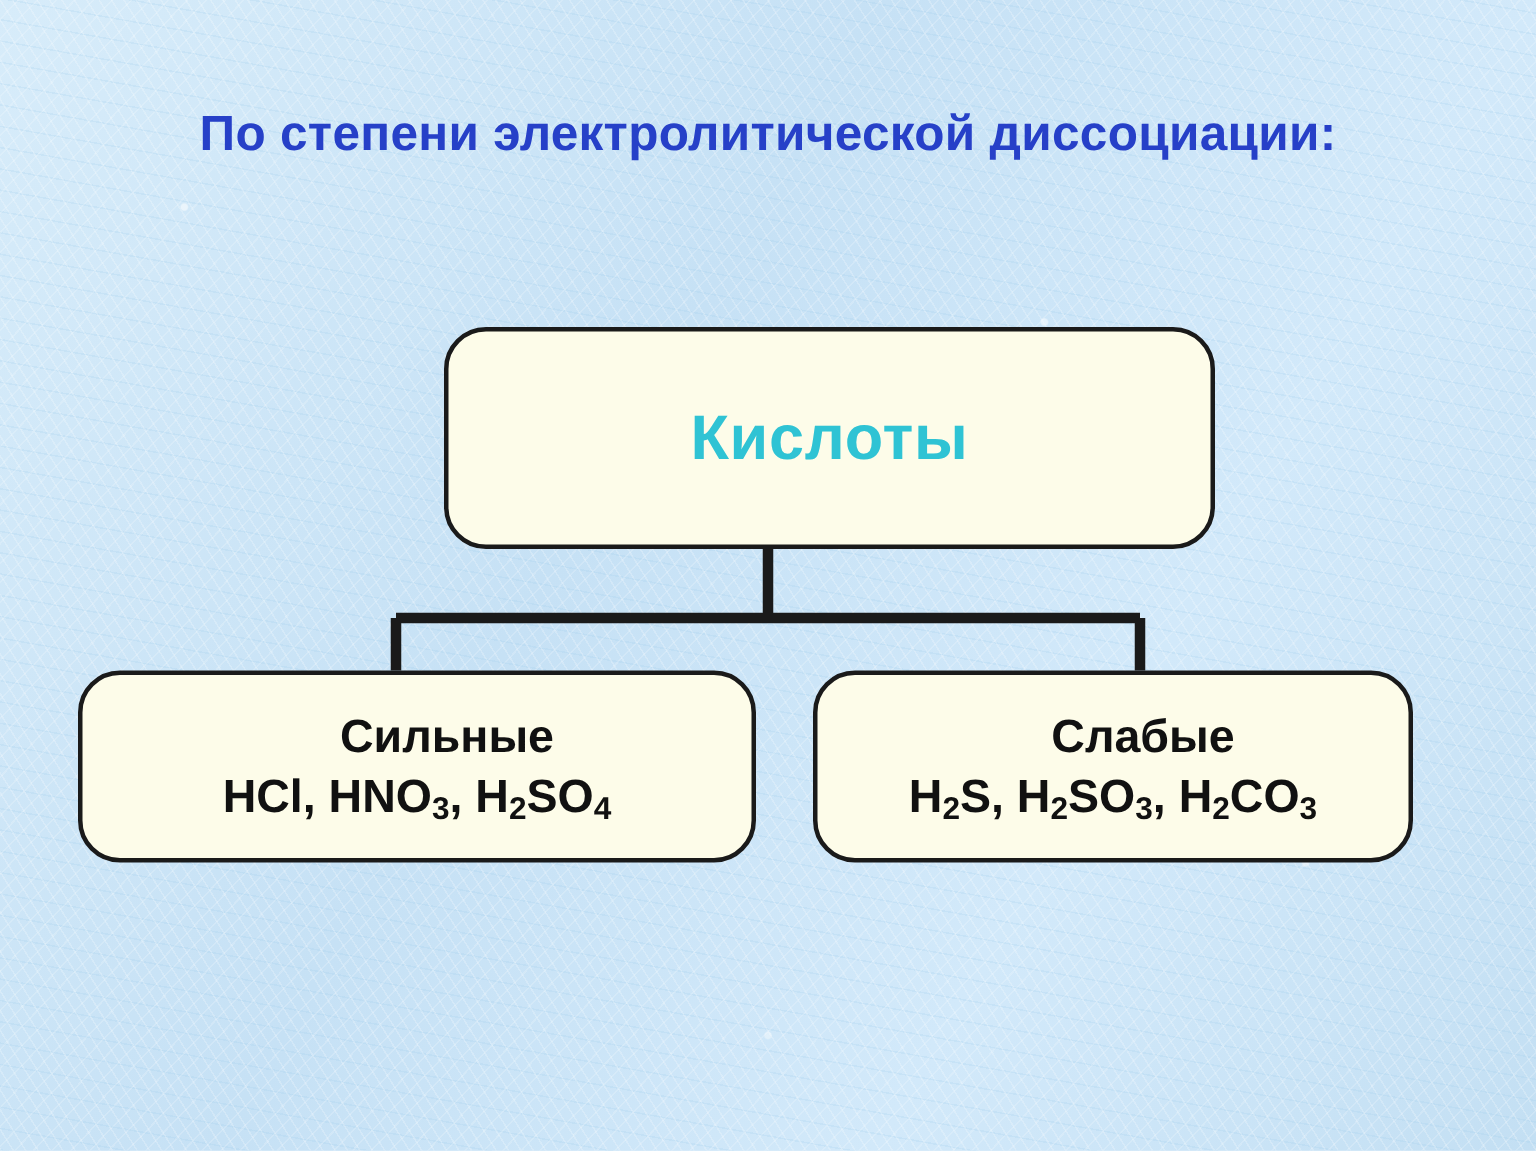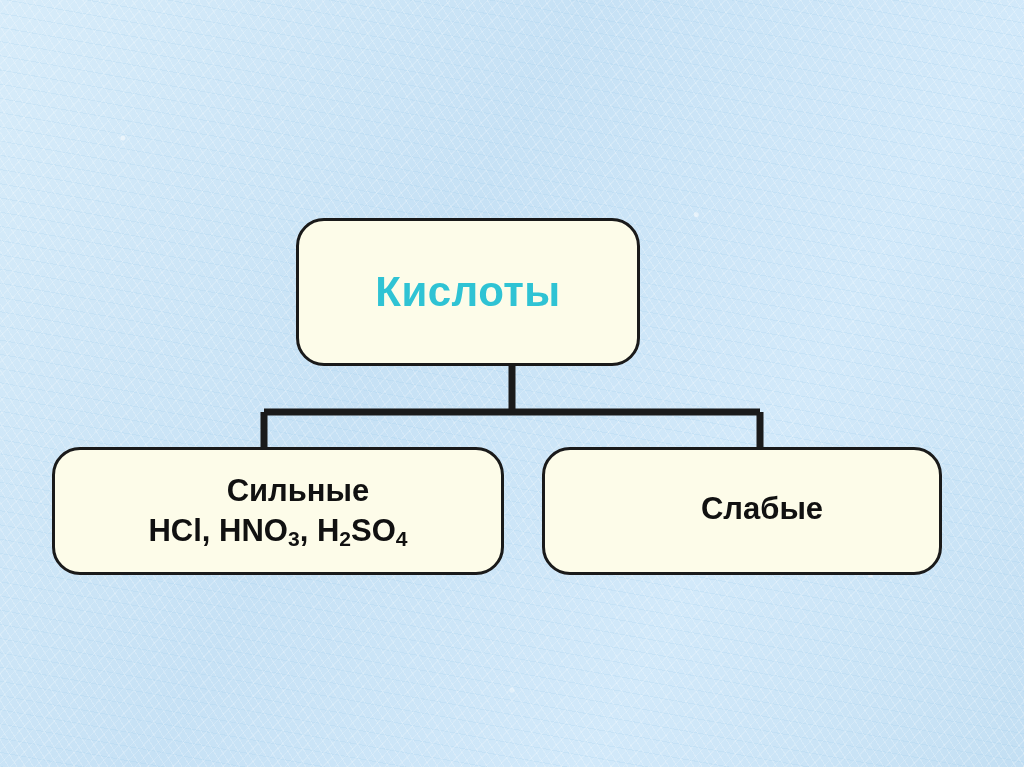--- a/index.html
+++ b/index.html
@@ -50,21 +50,21 @@
     box-sizing: border-box;
     display: flex;
     flex-direction: column;
     align-items: center;
     justify-content: center;
   }
 
   .node-root {
     left: 296px;
     top: 218px;
-    width: 344px;
+    width: 514px;
     height: 148px;
   }
   .node-root .node-title {
     font-size: 42px;
     font-weight: bold;
     color: #2fc3d4;
     letter-spacing: 0.5px;
   }
 
   .node-left {
@@ -106,33 +106,37 @@
     width: 1024px;
     height: 767px;
     pointer-events: none;
   }
 </style>
 </head>
 <body>
 
 <div class="slide">
 
+  <div class="title">По степени электролитической диссоциации:</div>
 
   <svg class="connector" viewBox="0 0 1024 767">
     <path d="M 512 366 L 512 412 M 264 412 L 760 412 M 264 412 L 264 447 M 760 412 L 760 447" stroke="#1a1a1a" stroke-width="7" fill="none" stroke-linecap="butt"></path>
   </svg>
 
   <div class="node node-root">
     <div class="node-title">Кислоты</div>
   </div>
 
   <div class="node node-leaf node-left">
     <div class="node-title">Сильные</div>
     <div class="node-formula">
       HCl, HNO<sub>3</sub>, H<sub>2</sub>SO<sub>4</sub>
     </div>
   </div>
 
   <div class="node node-leaf node-right">
     <div class="node-title">Слабые</div>
+    <div class="node-formula">
+      H<sub>2</sub>S, H<sub>2</sub>SO<sub>3</sub>, H<sub>2</sub>CO<sub>3</sub>
+    </div>
   </div>
 
 </div>
 
 </body></html>

